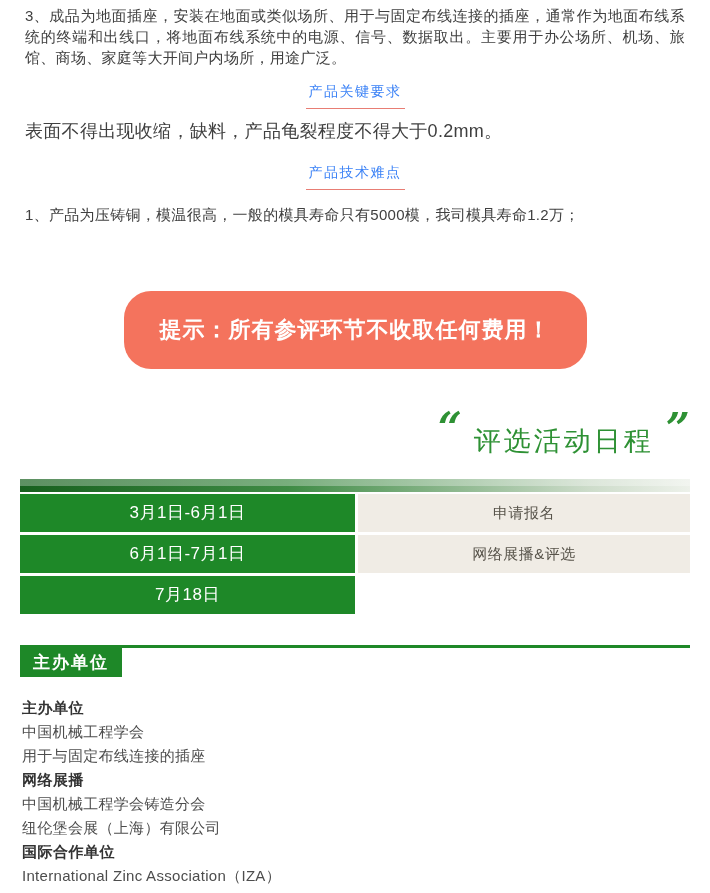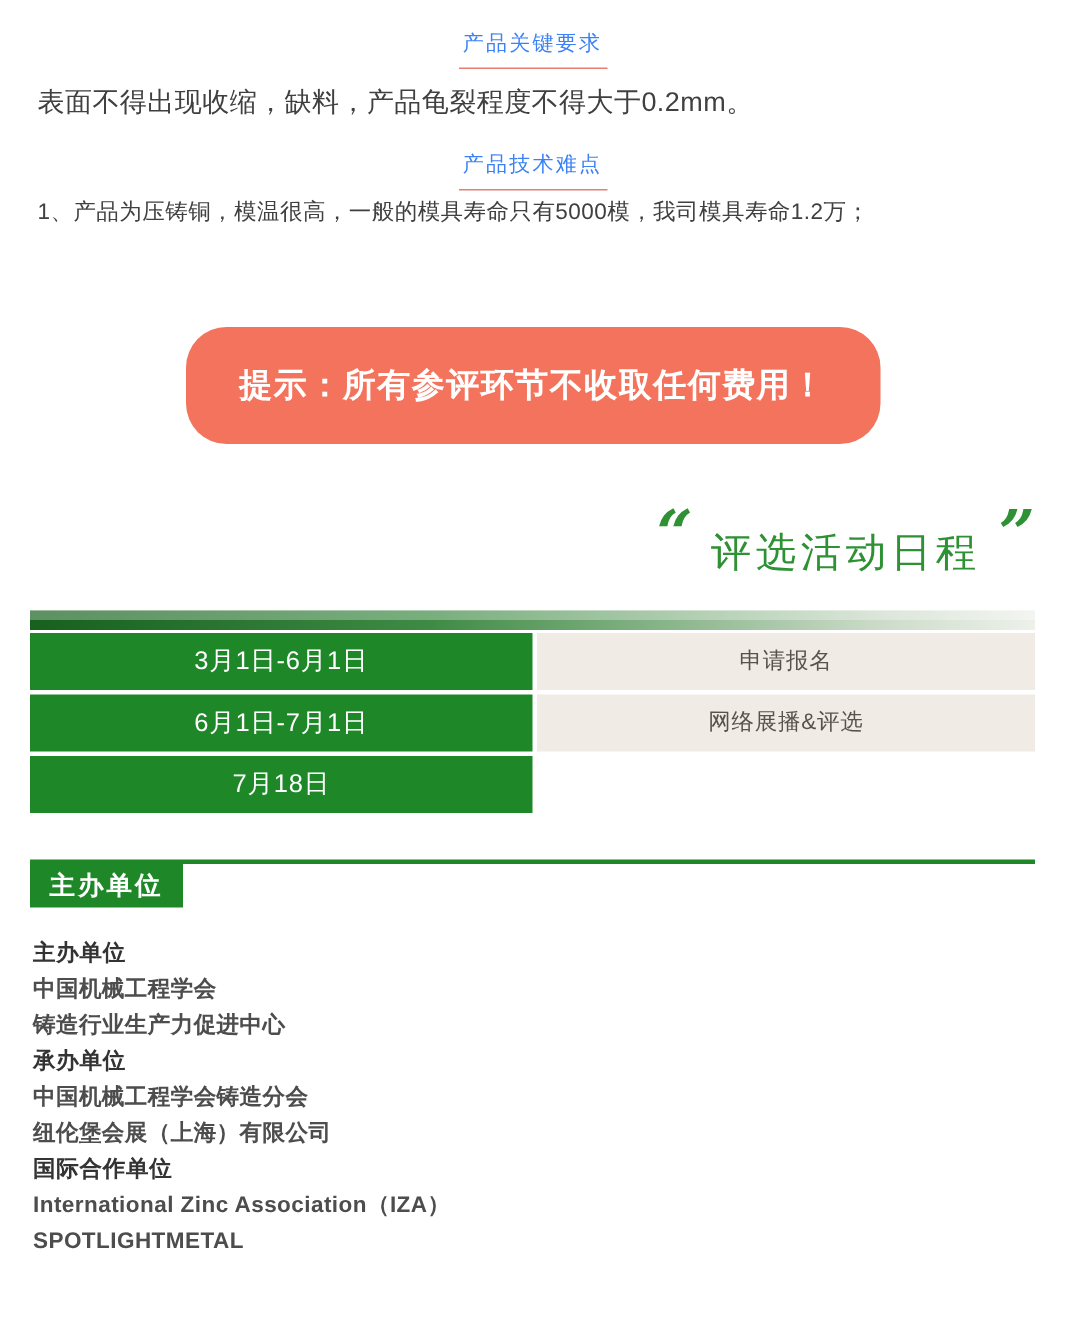--- a/index.html
+++ b/index.html
@@ -24,21 +24,21 @@
     font-size: 14px; font-weight: normal;
     color: #3b82f6; letter-spacing: 1.5px;
     padding: 0 3px 7px;
     border-bottom: 1px solid #e87d74;
   }
   .mt22 .red-title { margin-top: 22px; }
   .body-text {
     margin: 12px 0 0; padding: 0 5px;
     font-size: 18px; line-height: 21px; letter-spacing: .3px;
   }
-  .tech-list { margin-top: 4px; }
+  .tech-list { margin-top: 14px; }
   .tech-list p { margin: 0; padding: 0 5px; font-size: 15px; line-height: 21px; letter-spacing: .3px; }
 
   .notice-wrap { margin-top: 66px; }
   .notice-pill {
     display: inline-block;
     background: #f4735d; color: #ffffff;
     font-size: 22px; font-weight: bold; letter-spacing: 1px;
     line-height: 24px; padding: 27px 36px;
     border-radius: 27px;
     cursor: pointer;
@@ -74,27 +74,28 @@
 
   .org-section { margin-top: 31px; border-top: 3px solid #1e8828; }
   .org-tag {
     display: inline-block;
     background: #1e8828; color: #ffffff;
     font-size: 17px; font-weight: bold; letter-spacing: 2px;
     line-height: 19px; padding: 5px 13px;
   }
   .org-list { margin-top: 19px; padding: 0 2px; font-size: 15px; line-height: 24px; }
   .org-label { font-weight: bold; color: #333333; letter-spacing: .5px; }
-  .org-item { color: #4d4d4d; letter-spacing: .3px; font-weight: bold; }
+  .org-item { color: #4d4d4d; letter-spacing: .3px; }
 </style>
 </head>
 <body>
 
 <div class="page">
 
+  <p class="intro">3、成品为地面插座，安装在地面或类似场所、用于与固定布线连接的插座，通常作为地面布线系统的终端和出线口，将地面布线系统中的电源、信号、数据取出。主要用于办公场所、机场、旅馆、商场、家庭等大开间户内场所，用途广泛。</p>
 
   <div class="center">
     <h2 class="red-title">产品关键要求</h2>
   </div>
 
   <p class="body-text">表面不得出现收缩，缺料，产品龟裂程度不得大于0.2mm。</p>
 
   <div class="center mt22">
     <h2 class="red-title">产品技术难点</h2>
   </div>
@@ -126,23 +127,23 @@
       <div class="cell-date">7月18日</div>
     </div>
   </div>
 
   <div class="org-section">
     <div class="org-tag">主办单位</div>
 
     <div class="org-list">
       <div class="org-label">主办单位</div>
       <div class="org-item">中国机械工程学会</div>
-      <div class="org-item">铸造行业生产力促进中心</div>
+      <div class="org-item">用于与固定布线连接的插座</div>
 
-      <div class="org-label">承办单位</div>
+      <div class="org-label">网络展播</div>
       <div class="org-item">中国机械工程学会铸造分会</div>
       <div class="org-item">纽伦堡会展（上海）有限公司</div>
 
       <div class="org-label">国际合作单位</div>
       <div class="org-item">International Zinc Association（IZA）</div>
       <div class="org-item">SPOTLIGHTMETAL</div>
     </div>
   </div>
 
 </div>

